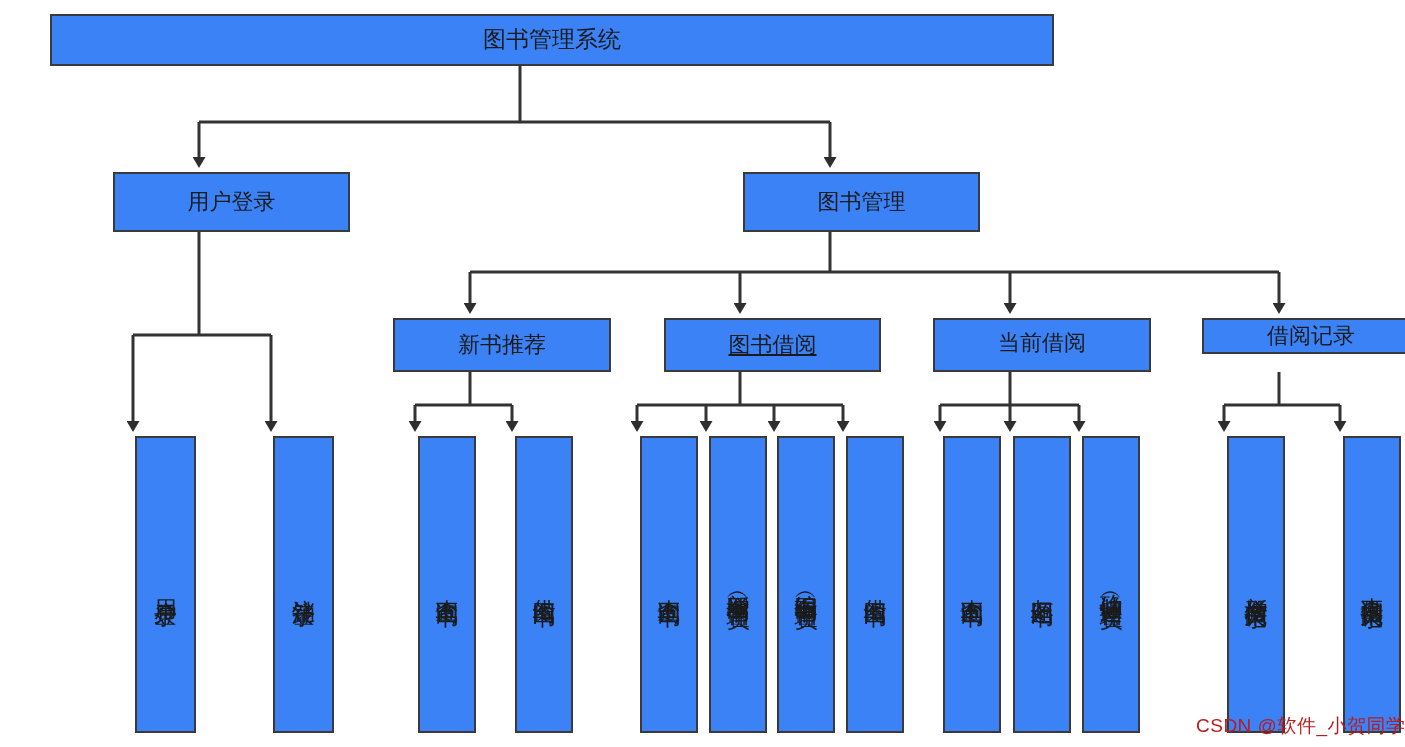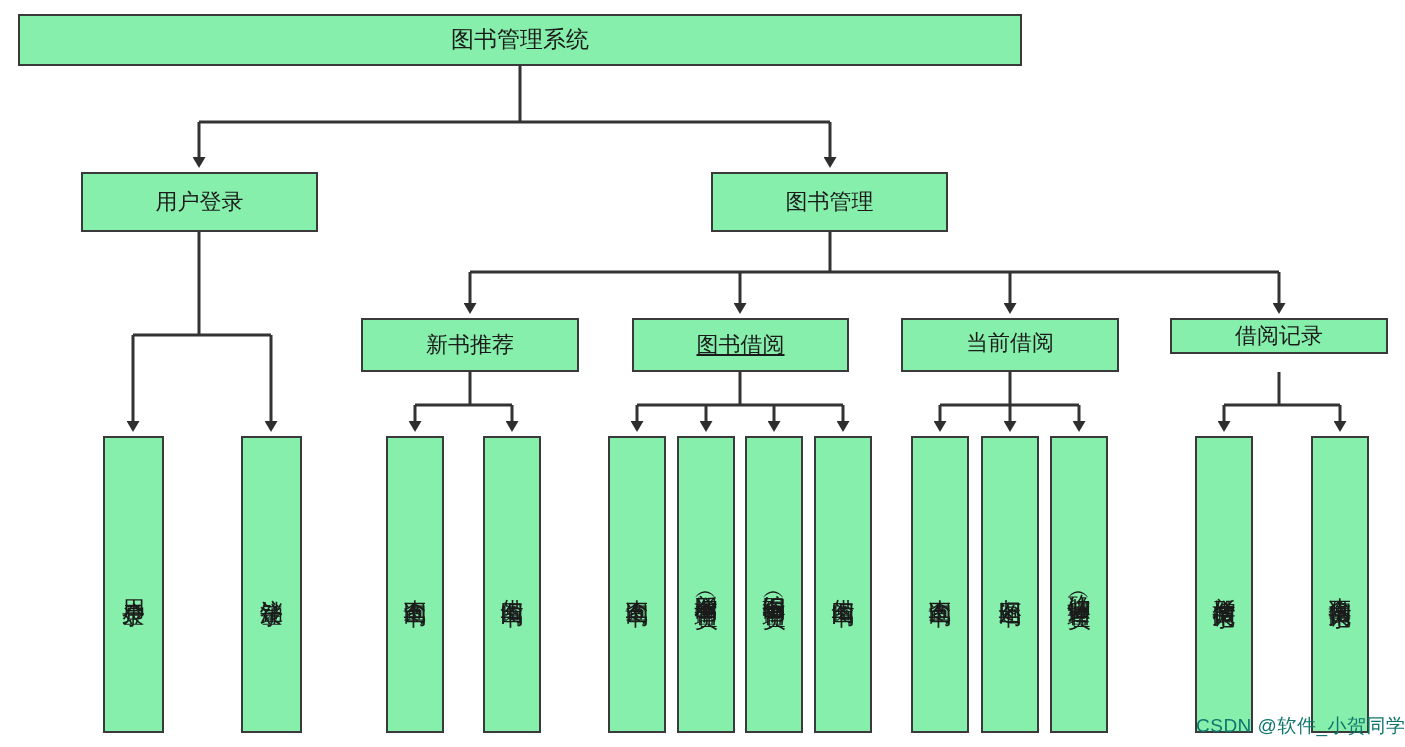--- a/index.html
+++ b/index.html
@@ -21,27 +21,28 @@
     position: absolute;
     left: 0;
     top: 0;
     width: 1405px;
     height: 747px;
     pointer-events: none;
   }
   .node {
     position: absolute;
     box-sizing: border-box;
-    background: #86efac;
+    background: #3b82f6;
     border: 2px solid #3a3a3a;
     display: flex;
     align-items: center;
     justify-content: center;
     color: #1b1b1b;
     line-height: 1.18;
+    margin-left: 32px;
   }
   .node .label {
     display: block;
     text-align: center;
     white-space: pre-line;
   }
   .node.root .label { font-size: 23px; }
   .node.lvl2 .label { font-size: 22px; }
   .node.lvl3 .label { font-size: 22px; }
   .node.leaf {
@@ -52,21 +53,21 @@
     writing-mode: vertical-rl;
     text-orientation: upright;
     font-size: 23px;
     letter-spacing: 2px;
     line-height: 1;
     white-space: nowrap;
   }
   .watermark {
     position: absolute;
     font-size: 19px;
-    color: #0f766e;
+    color: #b91c1c;
     white-space: nowrap;
     letter-spacing: 0.5px;
   }
 </style>
 </head>
 <body>
 
 <div id="canvas">
 
   <svg class="wires" viewBox="0 0 1405 747">

